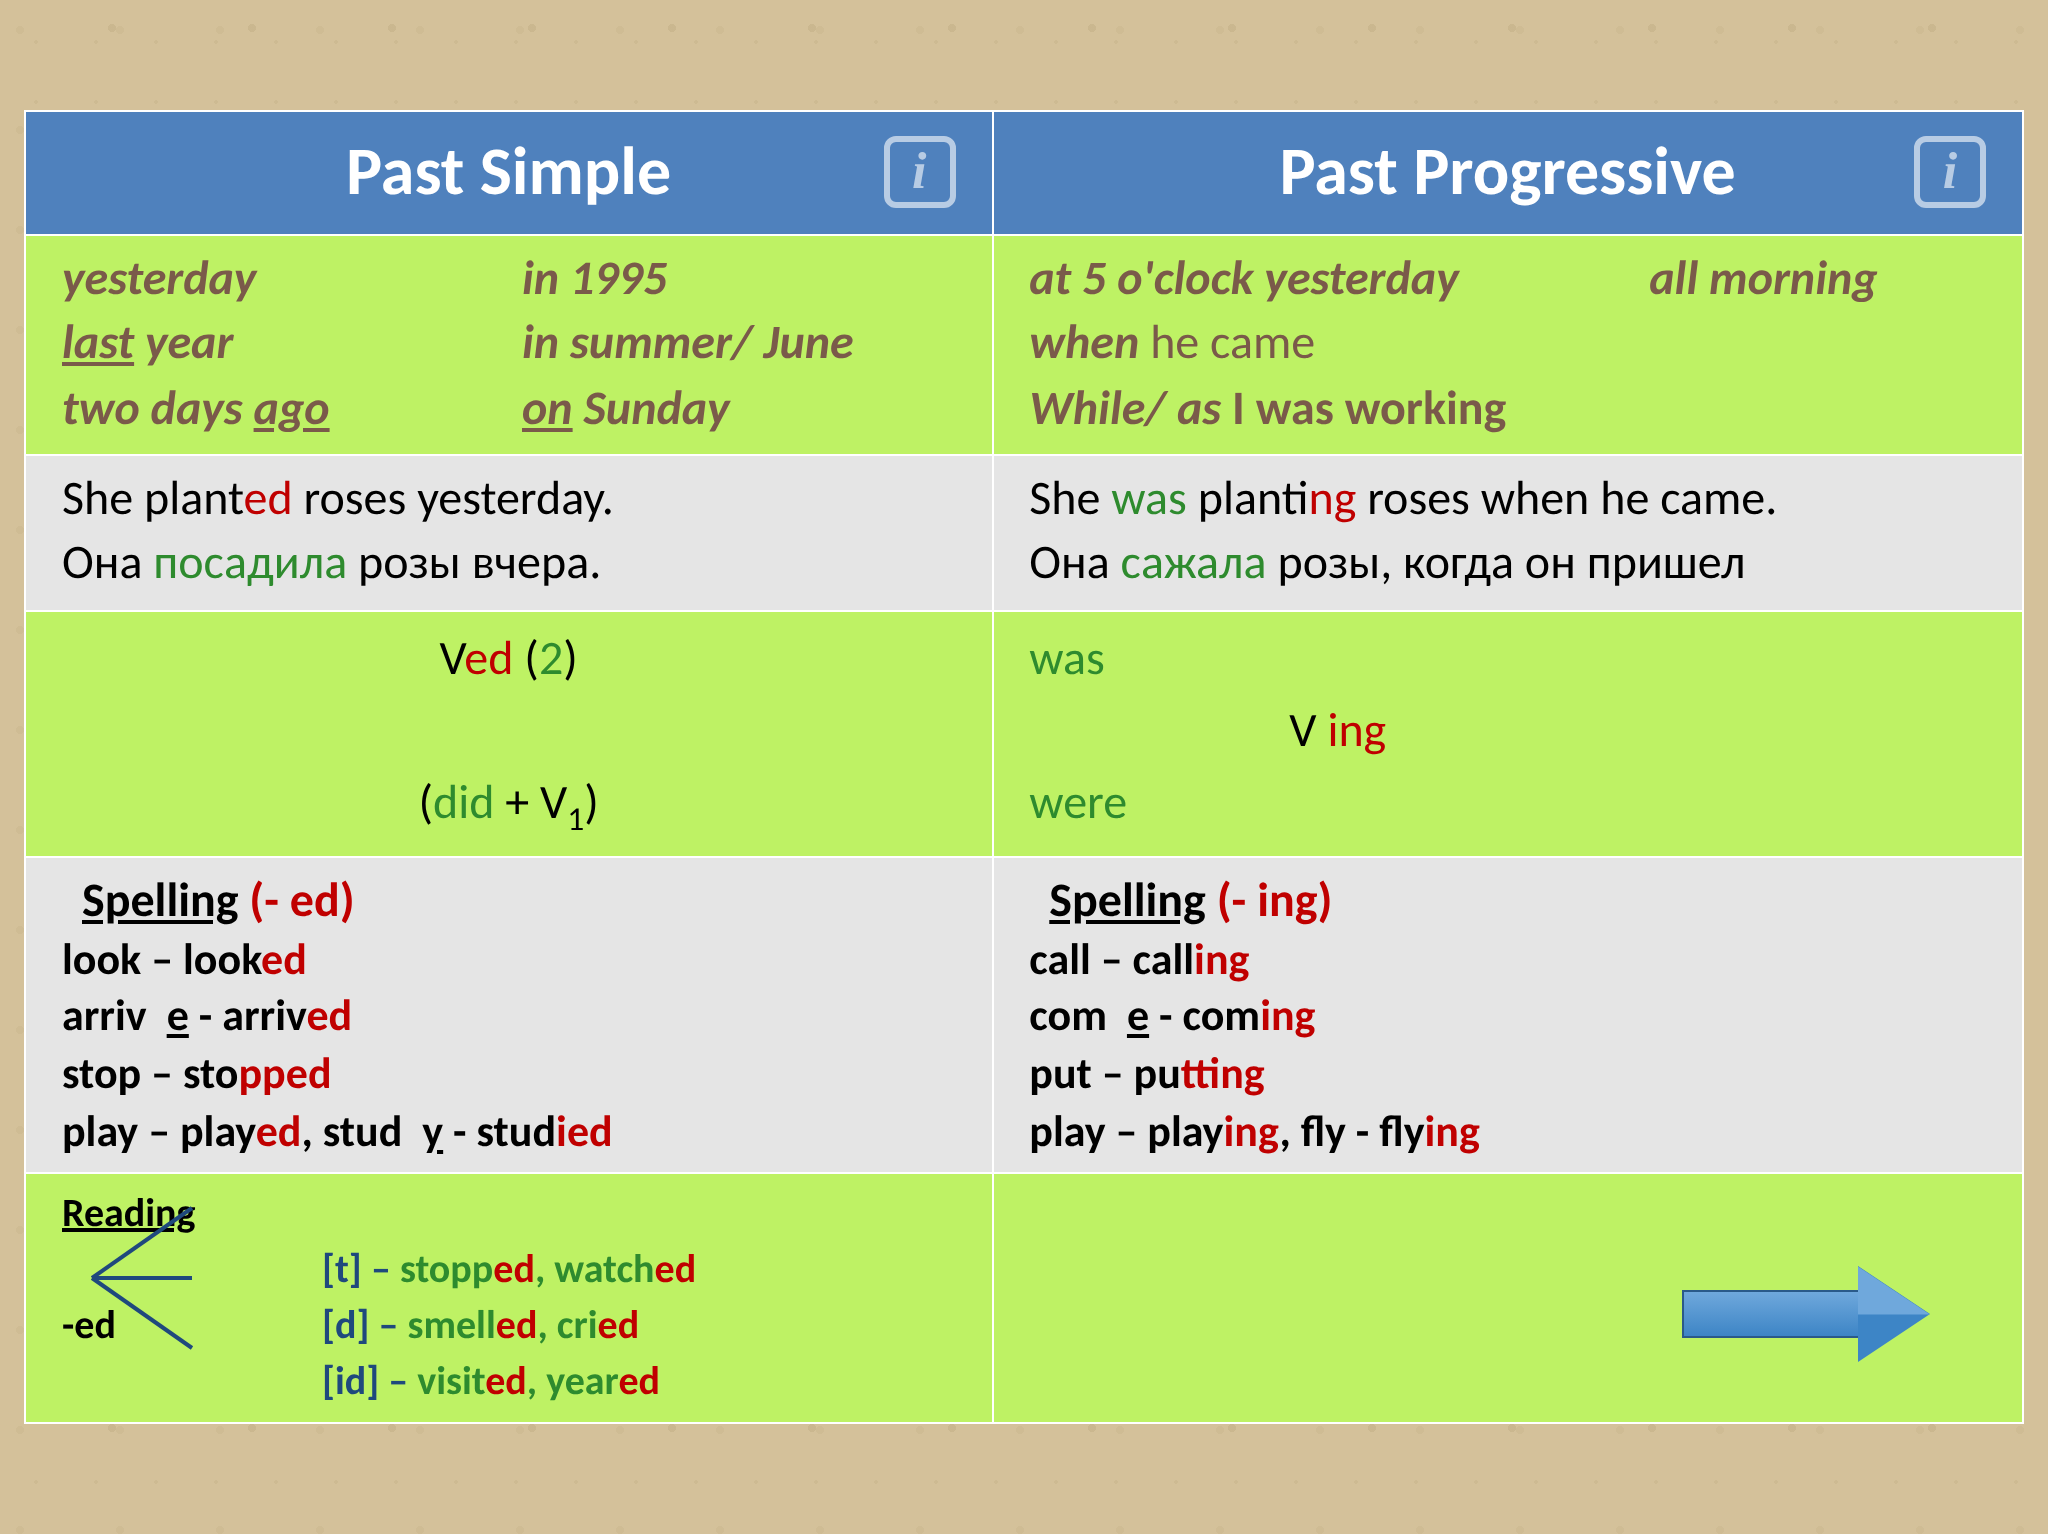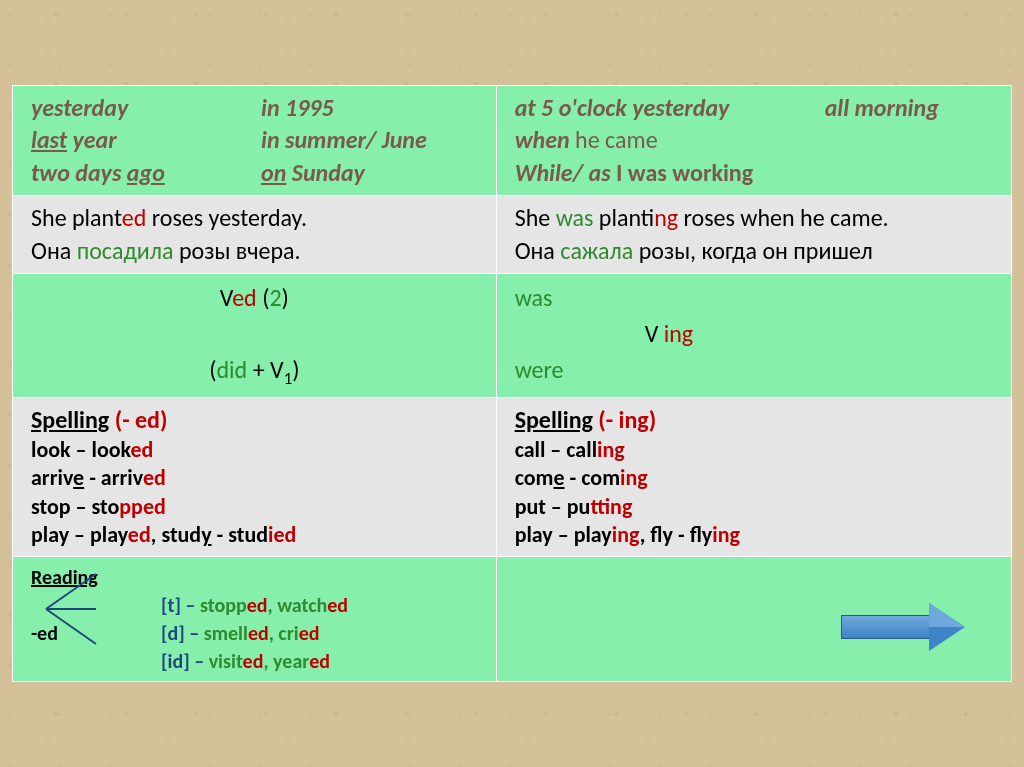--- a/index.html
+++ b/index.html
@@ -47,42 +47,42 @@
   display: flex;
   align-items: center;
   justify-content: center;
   font-family: Georgia, serif;
   font-weight: bold;
   font-style: italic;
   font-size: 26px;
   color: #b8cce4;
   background: transparent;
 }
-.row-light { background: #86efac; }
+.row-light { background: #bef264; }
 .row-white { background: #e5e5e5; }
 .markers {
   color: #7a5a4a;
   font-style: italic;
   font-weight: bold;
   font-size: 24px;
   line-height: 1.35;
 }
 .markers .col2 { display: inline-block; }
 .markers .left-col { display: inline-block; width: 230px; }
 .underline { text-decoration: underline; }
 .example { font-size: 24px; line-height: 1.35; }
 .bk { color: #000; }
 .rd { color: #c00000; }
 .gn { color: #2e8b2e; }
 .bl { color: #1f497d; }
 .formula { font-size: 24px; line-height: 1.5; }
 .formula-center { text-align: center; }
 .spelling { font-size: 22px; line-height: 1.3; }
 .spelling .title { font-size: 24px; font-weight: bold; }
-.spelling .ul { text-decoration: underline; }
+.spelling .ul { text-decoration: underline; margin-left: 10px; }
 .reading { font-size: 20px; line-height: 1.4; font-weight: bold; }
 .reading .title { text-decoration: underline; }
 .reading-row { display: flex; align-items: center; }
 .reading-ed { width: 60px; font-weight: bold; color: #000; }
 .lines-svg { position: absolute; left: -50px; top: -32px; }
 .arrow-cell { position: relative; }
 .arrow {
   position: absolute;
   right: 40px;
   bottom: 30px;
@@ -114,20 +114,30 @@
   border-left: 36px solid #6fa8dc;
   clip-path: polygon(0 0, 100% 50%, 0 50%);
 }
 .sub { font-size: 0.7em; vertical-align: sub; }
 </style>
 </head>
 <body>
 
 <table class="table-wrap">
   <tbody>
+      <tr>
+    <td class="hdr">
+      <span>Past Simple</span>
+      <span class="info-icon">i</span>
+    </td>
+    <td class="hdr">
+      <span>Past Progressive</span>
+      <span class="info-icon">i</span>
+    </td>
+  </tr>
 
   <tr>
     <td class="row-light markers">
       <div><span class="left-col">yesterday</span><span class="col2">in 1995</span></div>
       <div><span class="left-col"><span class="underline">last</span><span> year</span></span><span class="col2">in summer/ June</span></div>
       <div><span class="left-col"><span>two days </span><span class="underline">ago</span></span><span class="col2"><span class="underline">on</span><span> Sunday</span></span></div>
     </td>
     <td class="row-light markers">
       <div><span style="display:inline-block;width:310px">at 5 o'clock  yesterday</span><span>all morning</span></div>
       <div><span>when </span><span style="font-style:normal;font-weight:normal">he came</span></div>

